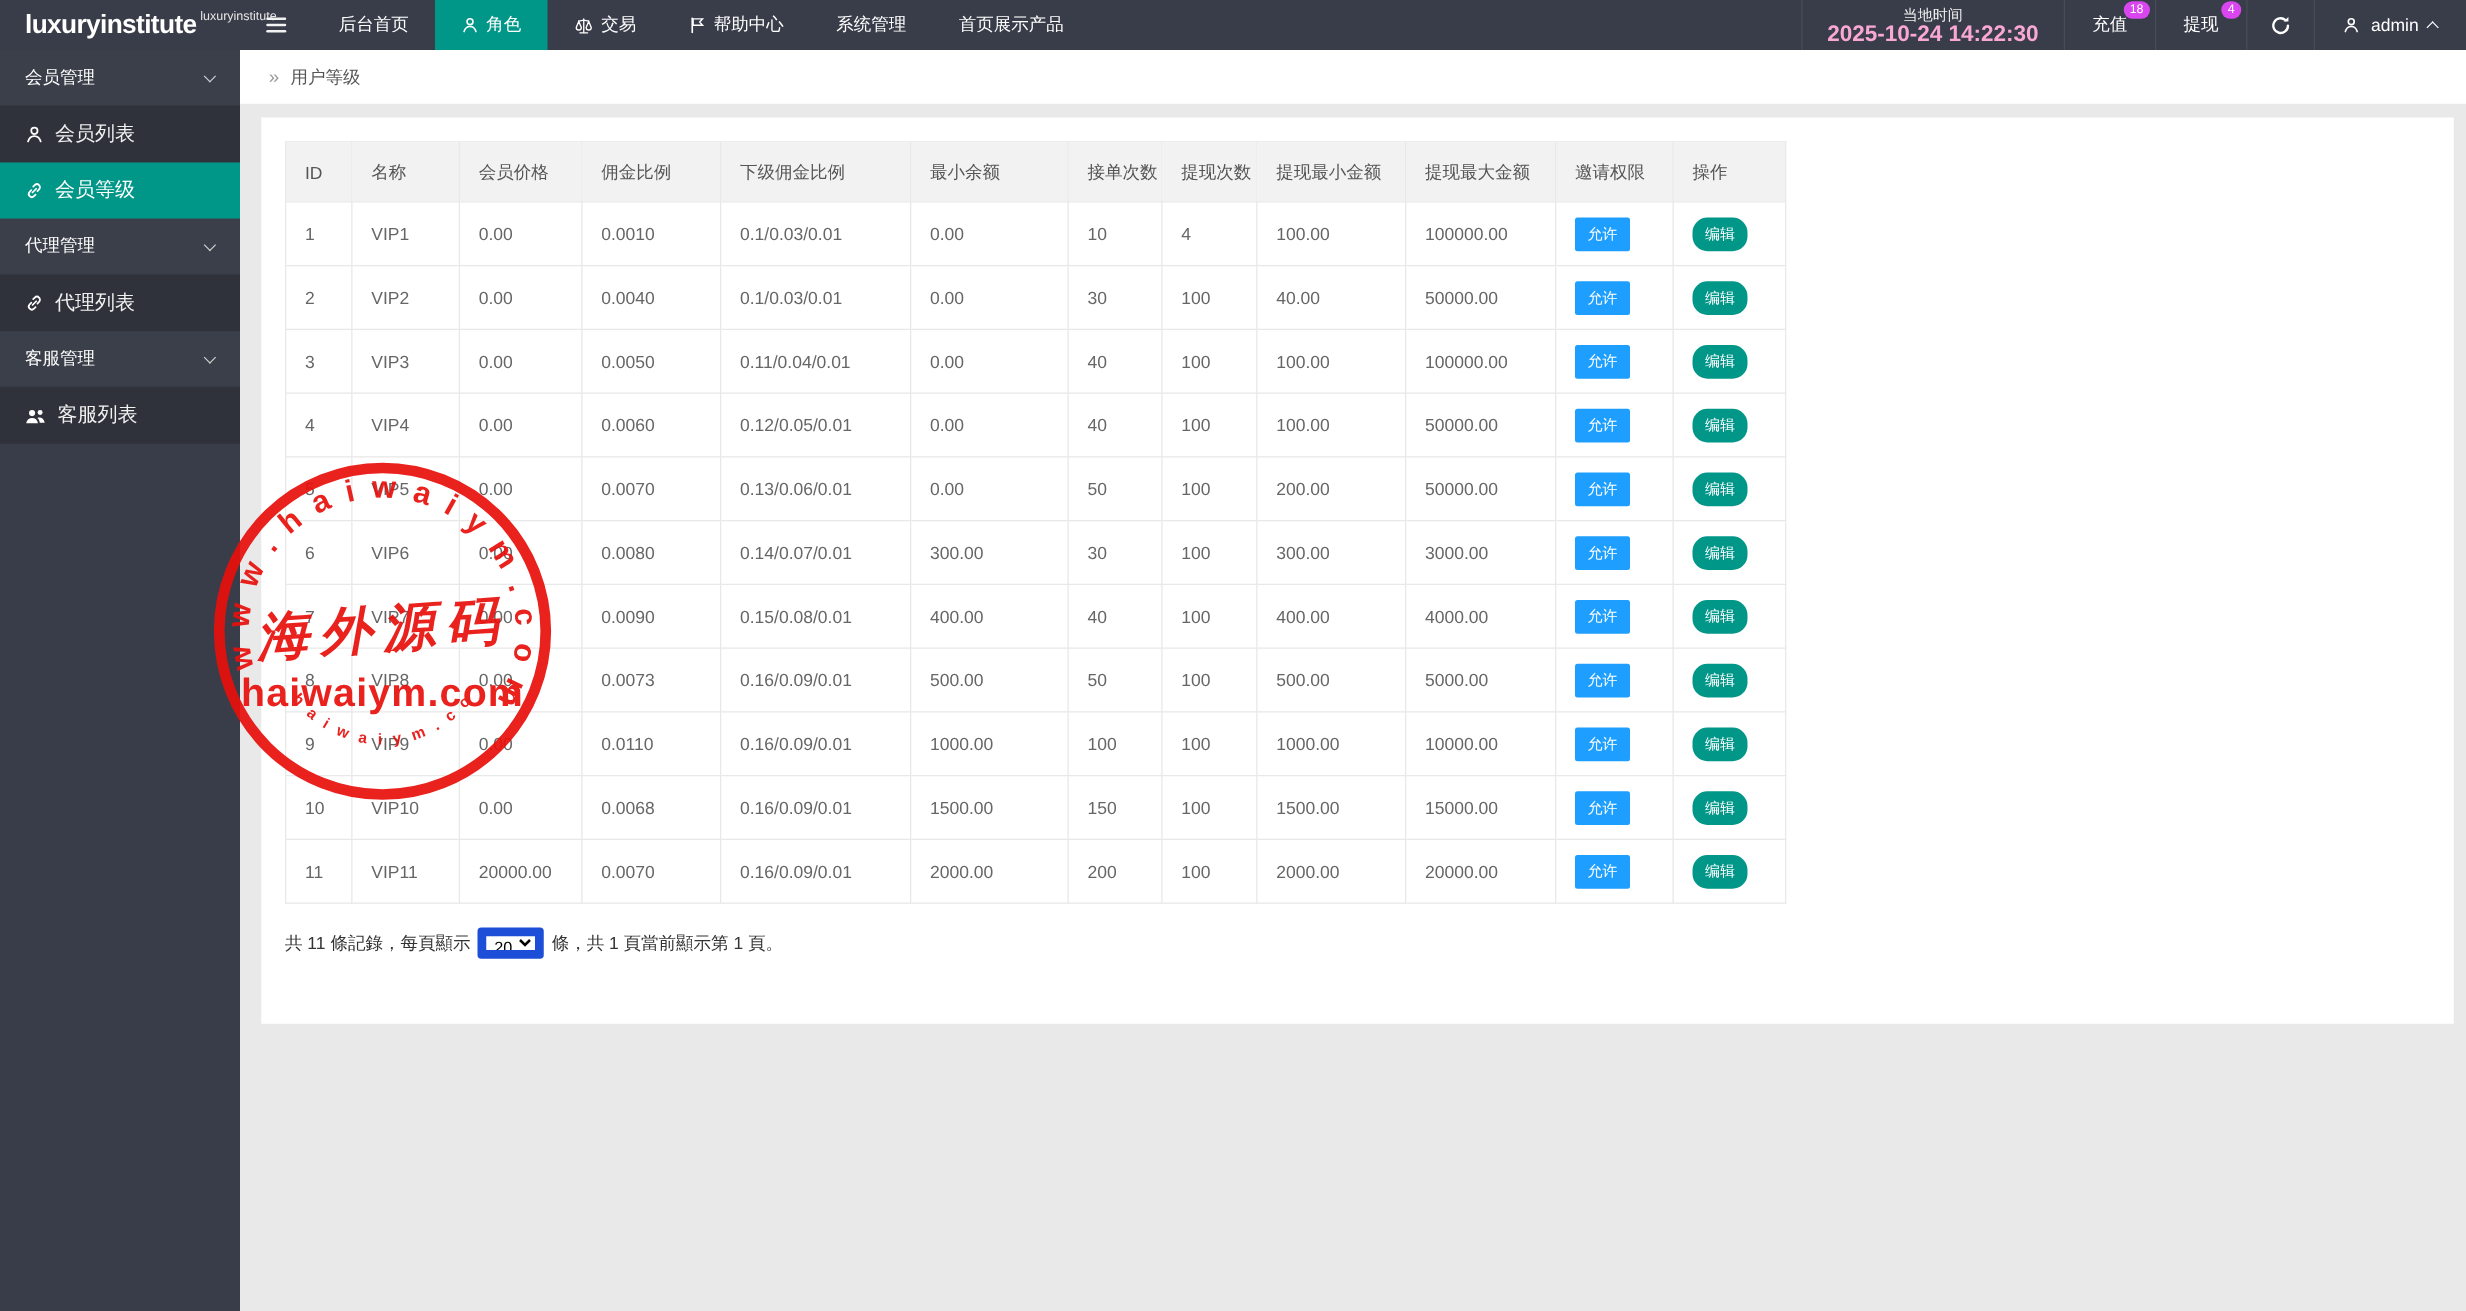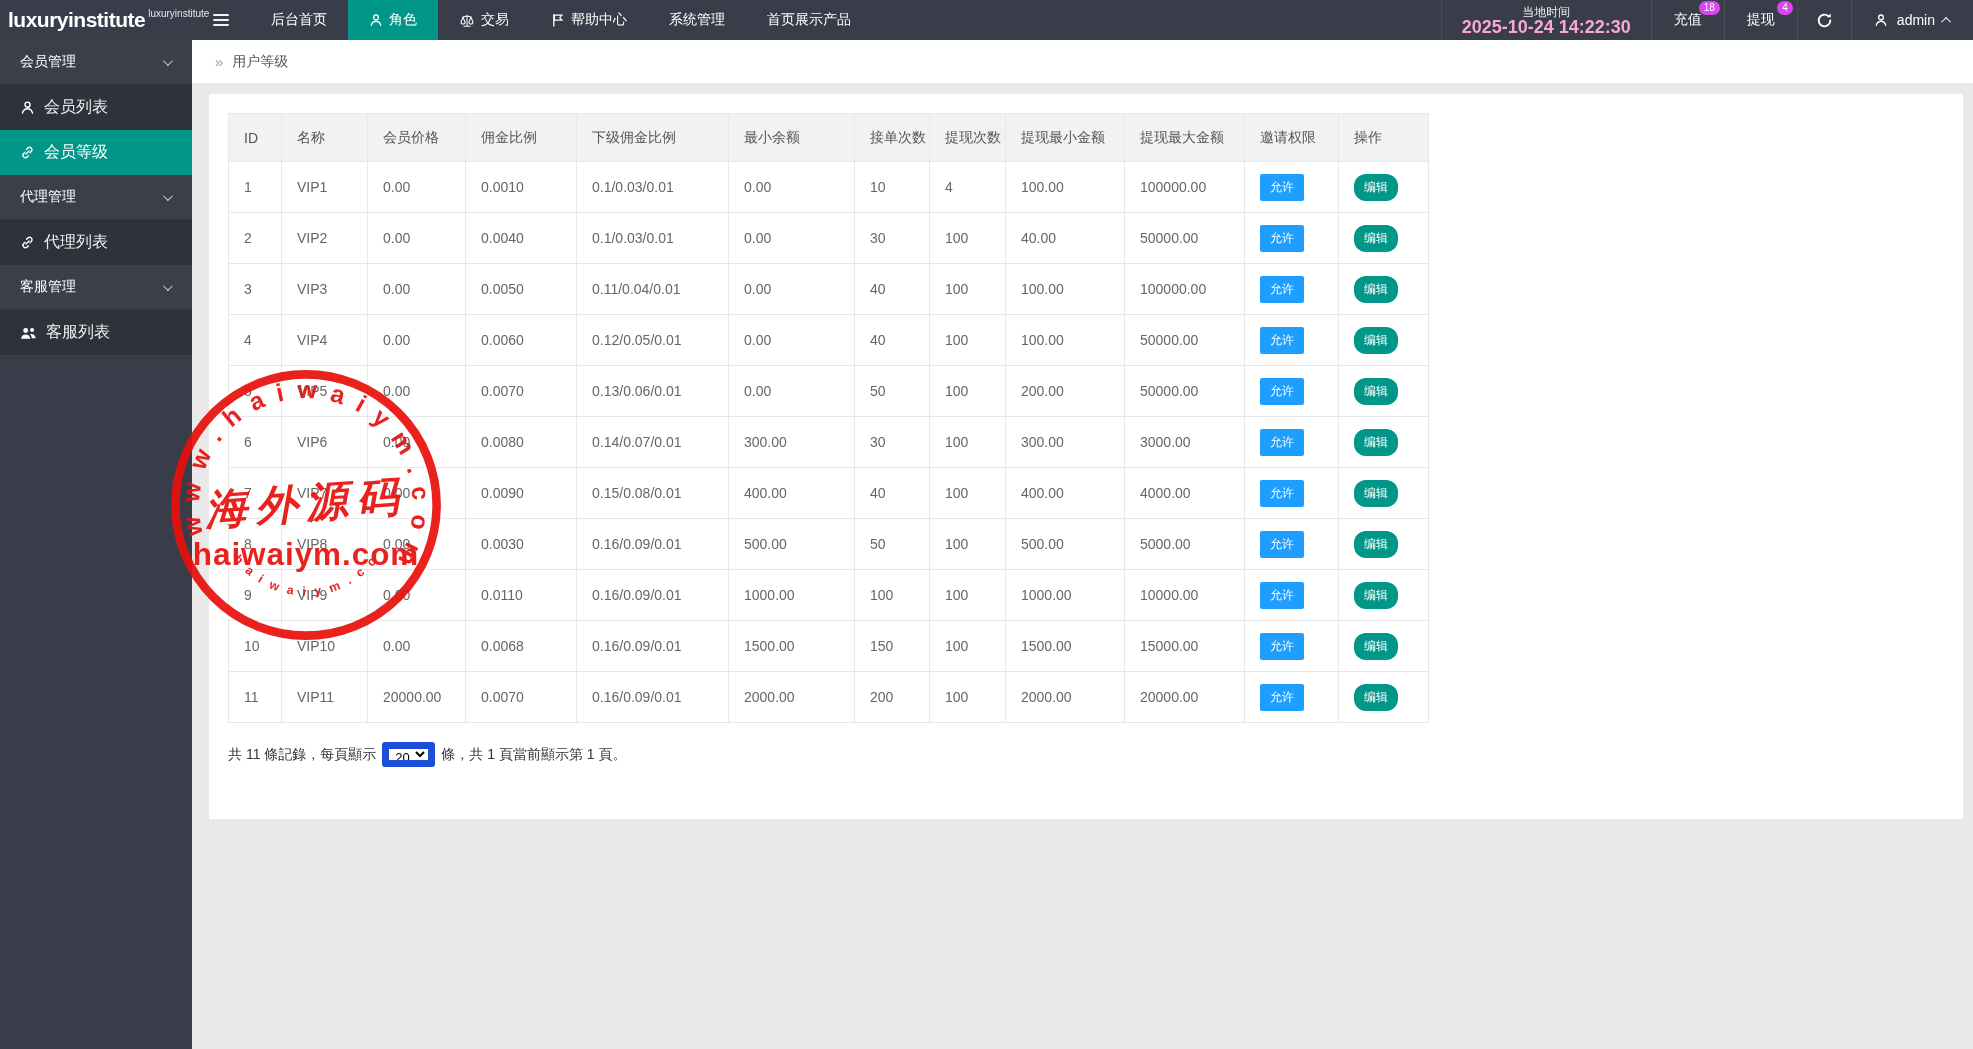--- a/index.html
+++ b/index.html
@@ -9,21 +9,21 @@
     background:#e9e9e9;
     font-family:"Liberation Sans","DejaVu Sans",sans-serif;
   }
 
   
   .header {
     position:absolute; top:0; left:0; right:0; height:40px;
     background:#393d49; color:#fff; display:flex; align-items:stretch; z-index:10;
   }
   .logo {
-    width:192px; display:flex; align-items:center; padding-left:8px;
+    width:192px; display:flex; align-items:center; padding-left:20px;
     white-space:nowrap; flex:0 0 auto;
   }
   .logo-main { font-size:21px; font-weight:bold; color:#fff; letter-spacing:-.5px; }
   .logo-sup  { font-size:10px; color:#e5e5e5; margin-left:3px; transform:translateY(-7px); display:inline-block; }
   .nav { display:flex; align-items:stretch; }
   .nav-item {
     display:flex; align-items:center; gap:6px; padding:0 21px;
     font-size:14px; color:#fff; cursor:pointer; position:relative;
   }
   .nav-item.active { background:#009688; }
@@ -378,21 +378,21 @@
             <td>100</td>
             <td>400.00</td>
             <td>4000.00</td>
             <td><button class="btn allow">允许</button></td>
             <td><button class="btn edit">编辑</button></td>
           </tr>
           <tr>
             <td>8</td>
             <td>VIP8</td>
             <td>0.00</td>
-            <td>0.0030</td>
+            <td>0.0073</td>
             <td>0.16/0.09/0.01</td>
             <td>500.00</td>
             <td>50</td>
             <td>100</td>
             <td>500.00</td>
             <td>5000.00</td>
             <td><button class="btn allow">允许</button></td>
             <td><button class="btn edit">编辑</button></td>
           </tr>
           <tr>

